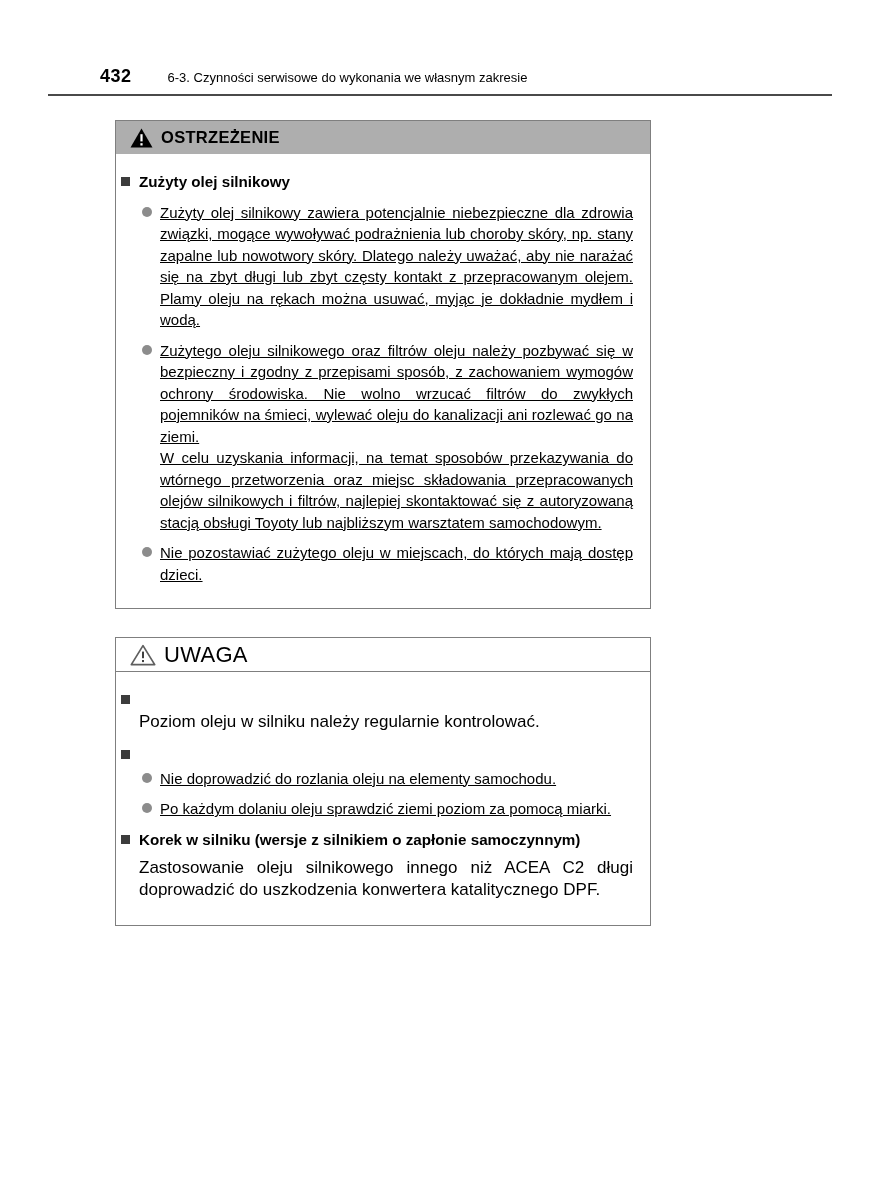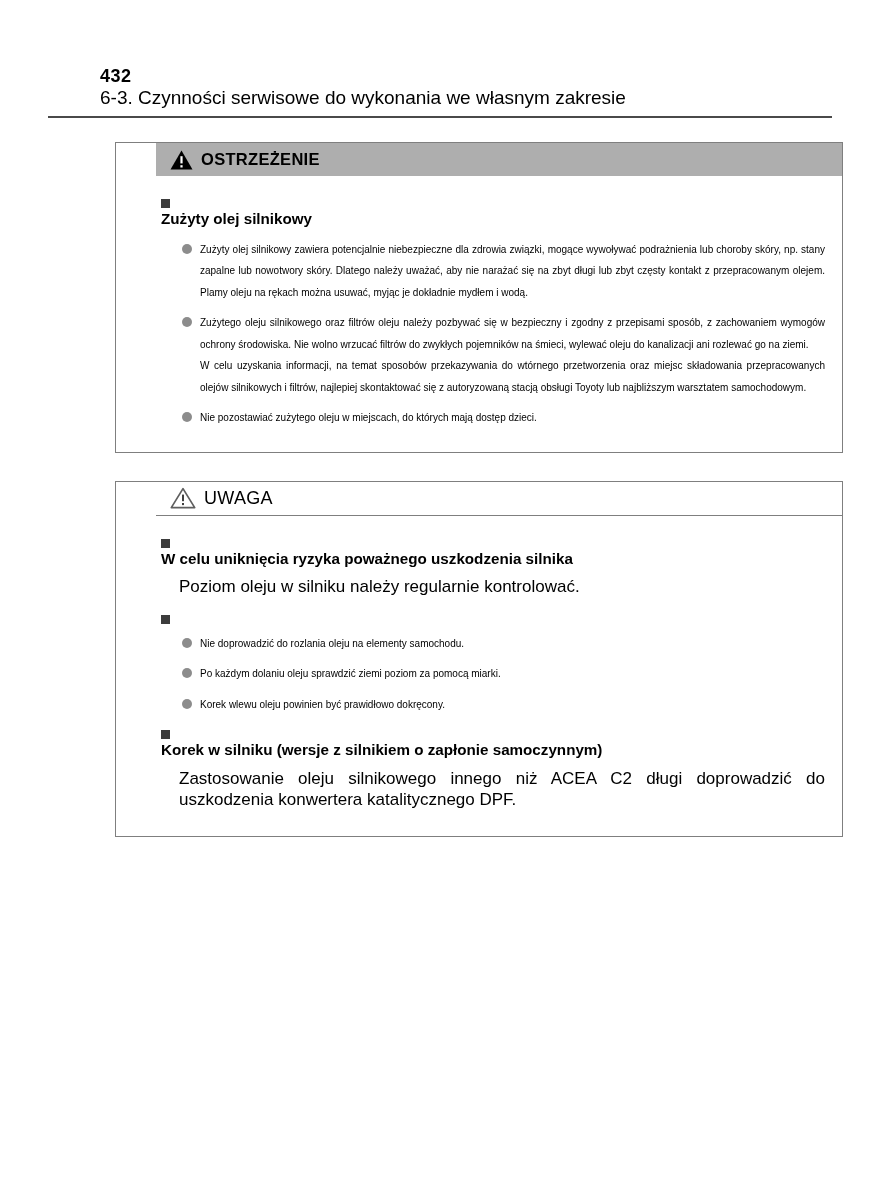--- a/index.html
+++ b/index.html
@@ -13,42 +13,41 @@
     position: relative;
     width: 880px;
     height: 1200px;
     background: #ffffff;
     overflow: hidden;
   }
   .page-header {
     display: flex;
     align-items: baseline;
     padding: 66px 48px 0 100px;
-    flex-direction: column;
   }
   .page-number {
     font-size: 18px;
     font-weight: bold;
     letter-spacing: 0.5px;
   }
   .section-title {
-    font-size: 19px;
+    font-size: 13px;
+    margin-left: 36px;
   }
   .header-rule {
     height: 0;
     border-bottom: 2px solid #4a4a4a;
     margin: 7px 48px 0 48px;
   }
   .box {
-    width: 728px;
+    width: 536px;
     margin-left: 115px;
     border: 1px solid #7f7f7f;
     box-sizing: border-box;
     background: #fff;
-    padding-left: 40px;
   }
   .warning-box { margin-top: 24px; }
   .notice-box  { margin-top: 28px; }
   .box-header {
     display: flex;
     align-items: center;
     height: 33px;
     padding-left: 14px;
   }
   .warning-header {
@@ -59,38 +58,37 @@
     border-bottom: 1px solid #7f7f7f;
   }
   .box-title {
     font-size: 16.5px;
     font-weight: bold;
     margin-left: 8px;
     letter-spacing: 0.3px;
   }
   .notice-header .box-title {
     font-weight: normal;
-    font-size: 18px;
+    font-size: 22px;
     text-align: center;
   }
   .warn-icon, .caution-icon {
     display: inline-flex;
     align-items: center;
   }
   .box-body {
     padding: 10px 17px 14px 5px;
   }
   .sec-heading {
     display: flex;
     align-items: flex-start;
     font-weight: bold;
     font-size: 15.2px;
     line-height: 21.5px;
     margin: 7px 0 7px 0;
-    flex-direction: column;
   }
   .sq-bullet {
     flex: none;
     width: 9px;
     height: 9px;
     background: #3c3c3c;
     margin: 6px 9px 0 0;
   }
   .bullet-row {
     display: flex;
@@ -100,24 +98,25 @@
   .dot-bullet {
     flex: none;
     width: 10px;
     height: 10px;
     border-radius: 50%;
     background: #8c8c8c;
     margin: 5px 8px 0 0;
   }
   .bullet-text {
     flex: 1;
-    font-size: 10px;
+    font-size: 15px;
     line-height: 21.5px;
     text-align: justify;
     white-space: pre-line;
+    text-decoration: underline;
   }
   .plain-para {
     font-size: 17px;
     line-height: 21.5px;
     text-align: justify;
     margin: 4px 0 11px 18px;
   }
 </style>
 </head>
 <body>
@@ -170,39 +169,34 @@
           <rect x="12" y="7.6" width="2" height="6.6" fill="#3f3f3f"></rect>
           <rect x="12" y="16" width="2" height="2.1" fill="#3f3f3f"></rect>
         </svg>
       </span>
       <span class="box-title">UWAGA</span>
     </div>
     <div class="box-body">
 
       <div class="sec-heading">
         <span class="sq-bullet"></span>
-        <span>W celu uniknięcia ryzyka poważnego uszkodzenia silnika</span>
       </div>
       <div class="plain-para">Poziom oleju w silniku należy regularnie kontrolować.</div>
 
       <div class="sec-heading">
         <span class="sq-bullet"></span>
       </div>
       <div class="bullet-row">
         <span class="dot-bullet"></span>
         <div class="bullet-text">Nie doprowadzić do rozlania oleju na elementy samochodu.</div>
       </div>
       <div class="bullet-row">
         <span class="dot-bullet"></span>
         <div class="bullet-text">Po każdym dolaniu oleju sprawdzić ziemi poziom za pomocą miarki.</div>
       </div>
-      <div class="bullet-row">
-        <span class="dot-bullet"></span>
-        <div class="bullet-text">Korek wlewu oleju powinien być prawidłowo dokręcony.</div>
-      </div>
 
       <div class="sec-heading">
         <span class="sq-bullet"></span>
         <span>Korek w silniku (wersje z silnikiem o zapłonie samoczynnym)</span>
       </div>
       <div class="plain-para">Zastosowanie oleju silnikowego innego niż ACEA C2 długi doprowadzić do uszkodzenia konwertera katalitycznego DPF.</div>
 
     </div>
   </section>
 

